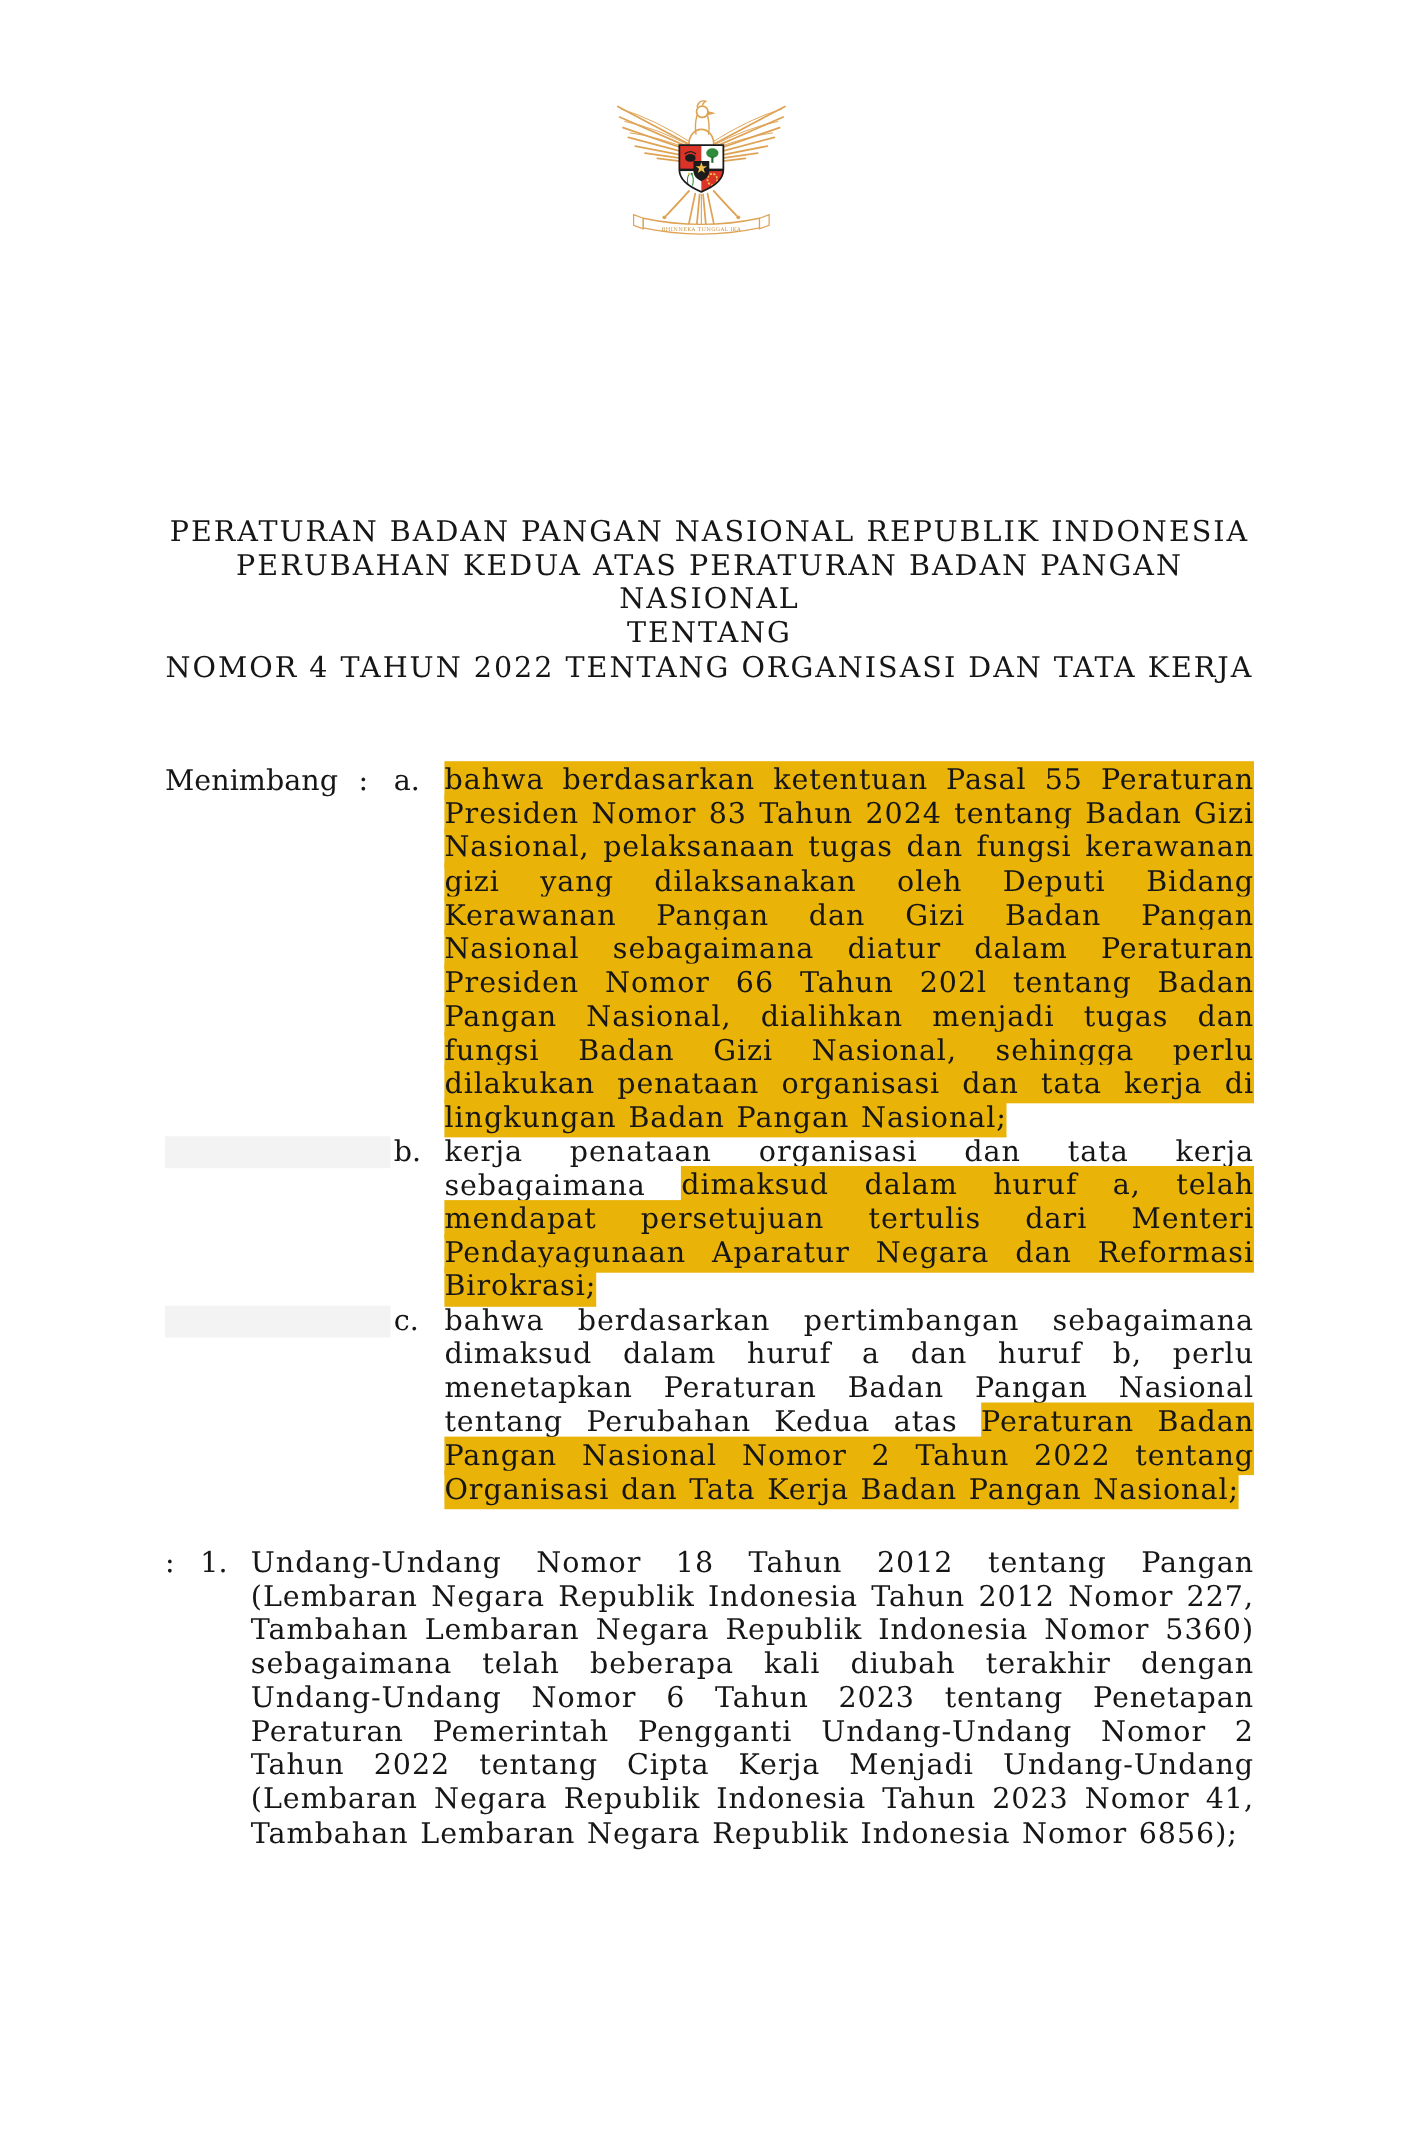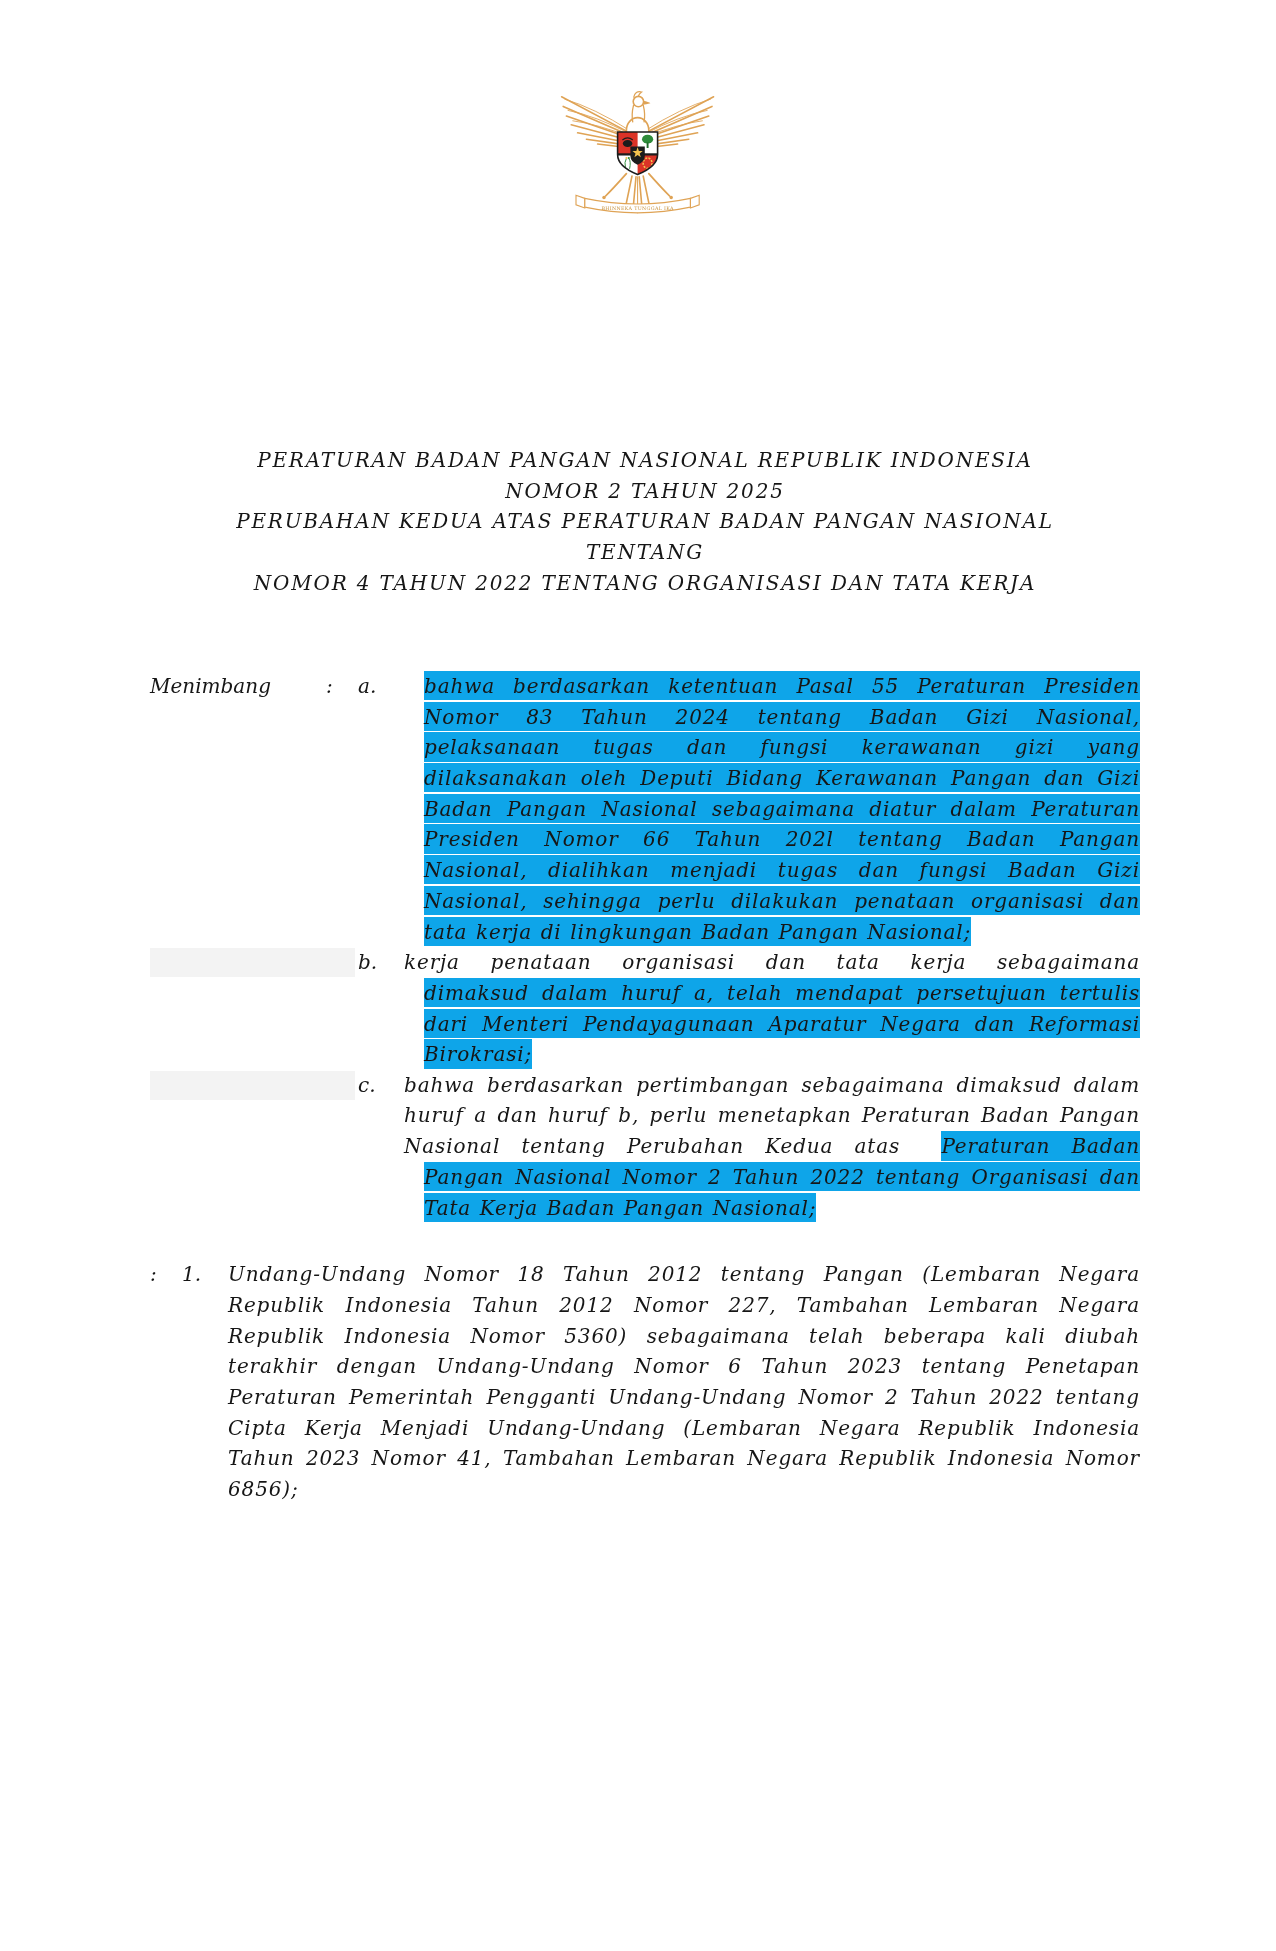--- a/index.html
+++ b/index.html
@@ -3,38 +3,38 @@
 <meta charset="utf-8">
 <style>
   html,body{margin:0;padding:0;background:#ffffff;}
   .page{
     position:relative;width:1276px;height:1951px;background:#ffffff;
     font-family:"DejaVu Serif","Liberation Serif",serif;color:#161616;
     overflow:hidden;
   }
   .emblem{position:absolute;top:84px;left:50%;transform:translateX(-50%);}
   .doc{
-    position:absolute;top:445px;left:150px;width:990px;
-    font-size:20px;line-height:30.7px;font-style:italic;
+    position:absolute;top:469px;left:150px;width:990px;
+    font-size:26px;line-height:30.7px;
   }
   .heading,.invocation,.authority{text-align:center;letter-spacing:1.8px;}
   .invocation{margin-top:30.7px;}
   .authority{margin-top:30.7px;}
   .clause{display:flex;margin-top:72px;}
   .clause.mengingat{margin-top:36px;}
   .clause-label{flex:0 0 176px;width:176px;}
   .clause-colon{flex:0 0 32px;width:32px;}
   .clause-items{flex:1;min-width:0;}
   .citem{display:flex;position:relative;}
   .cmarker{flex:0 0 46px;width:46px;}
   .ctext{flex:1;margin:0;text-align:justify;letter-spacing:0.85px;word-spacing:1.5px;}
   .hl{
-    background:#0ea5e9;
+    background:#eab308;
     padding:2.6px 0;
-    -webkit-box-decoration-break:clone;box-decoration-break:clone;margin-left:20px;
+    -webkit-box-decoration-break:clone;box-decoration-break:clone;
   }
   .sel-block{
     position:absolute;left:-208px;top:1px;width:205px;height:29px;
     background:#f3f3f3;
   }
 </style>
 </head>
 <body>
 
 <div class="page">
@@ -116,21 +116,20 @@
         <path d="M36,143 Q102,157 168,143 L168,154 Q102,168 36,154 Z" fill="#ffffff" stroke="#DFA355" stroke-width="1.5"></path>
         <text x="102" y="157" text-anchor="middle" font-size="6" letter-spacing="0.4" fill="#C8913C">BHINNEKA TUNGGAL IKA</text>
       </g>
     </svg>
   </div>
 
   <div class="doc">
 
     <div class="heading">
       <div>PERATURAN BADAN PANGAN NASIONAL REPUBLIK INDONESIA</div>
-      <div>NOMOR 2 TAHUN 2025</div>
       <div>PERUBAHAN KEDUA ATAS PERATURAN BADAN PANGAN NASIONAL</div>
       <div>TENTANG</div>
       <div>NOMOR 4 TAHUN 2022 TENTANG ORGANISASI DAN TATA KERJA</div>
     </div>
 
 
     <div class="clause">
       <div class="clause-label">Menimbang</div>
       <div class="clause-colon">:</div>
       <div class="clause-items">

